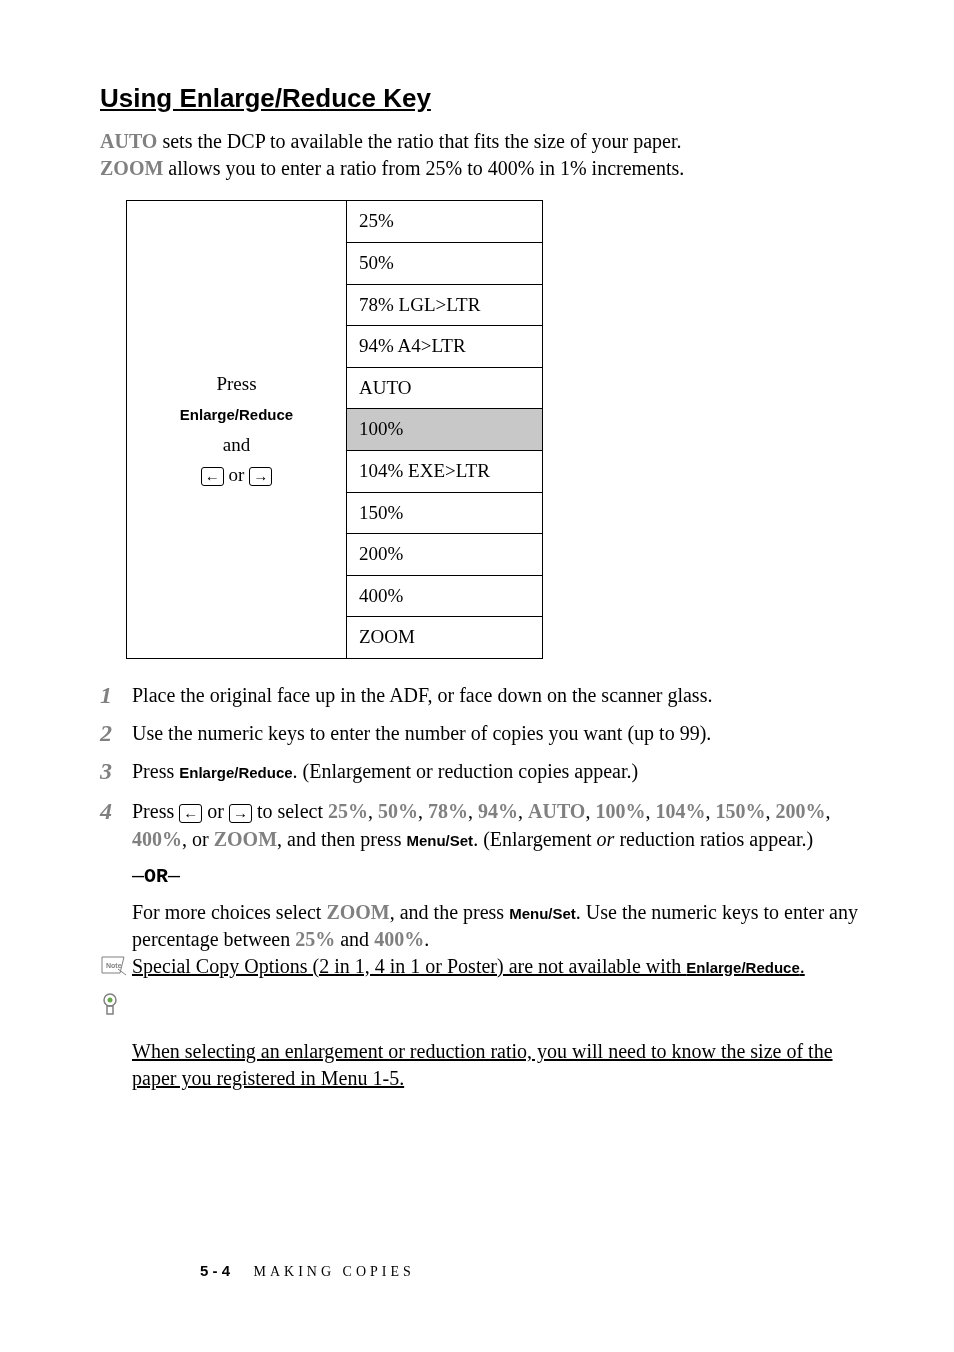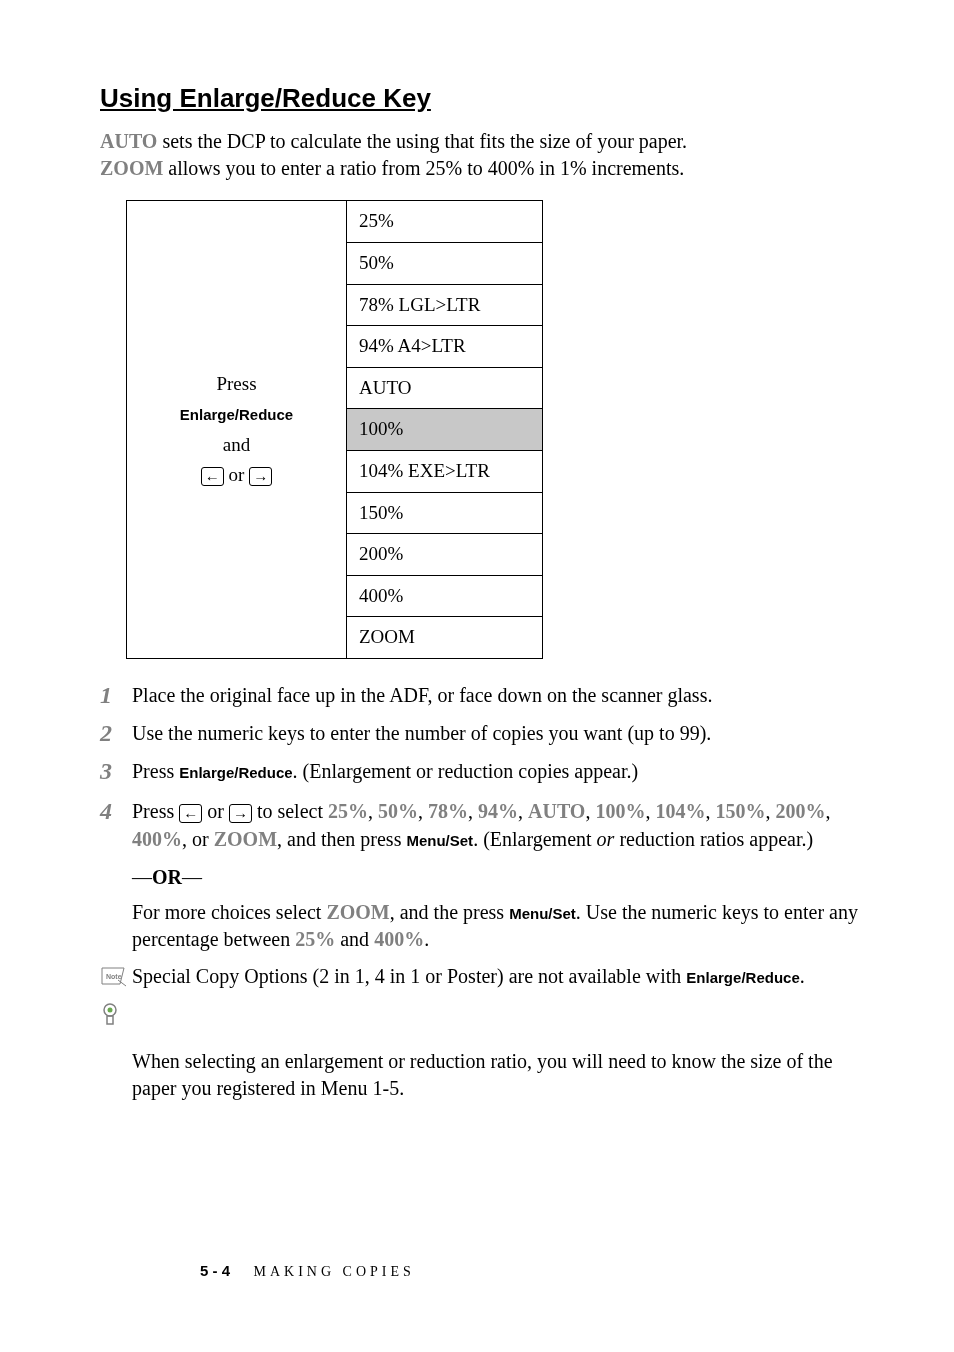--- a/index.html
+++ b/index.html
@@ -89,30 +89,31 @@
       font-family: 'Times New Roman', serif;
       font-style: italic;
       font-size: 24px;
       font-weight: bold;
       color: #808080;
     }
     .or-line {
       margin-left: 32px;
       margin-top: 4px;
       margin-bottom: 8px;
+      font-family: Liberation Mono, monospace;
     }
     .sub-para {
       margin-left: 32px;
-      margin-bottom: 10px;
       line-height: 1.35;
     }
     .note-row {
       display: flex;
-      align-items: center;
+      align-items: flex-start;
       margin-bottom: 10px;
+      text-decoration: underline;
     }
     .note-icon {
       flex-shrink: 0;
       width: 32px;
       display: flex;
       justify-content: flex-start;
       align-items: flex-start;
       padding-top: 2px;
     }
     .note-text {
@@ -142,21 +143,21 @@
       font-style: italic;
     }
   </style>
 </head>
 <body>
 <div class="page-wrap">
 
 <h2>Using Enlarge/Reduce Key</h2>
 
 <p class="intro">
-  <span class="gray-bold">AUTO</span><span> sets the DCP to calculate the using that fits the size of your paper.</span>
+  <span class="gray-bold">AUTO</span><span> sets the DCP to available the ratio that fits the size of your paper.</span>
   <br>
   <span class="gray-bold">ZOOM</span><span> allows you to enter a ratio from 25% to 400% in 1% increments.</span>
 </p>
 
 <table>
   <tbody>
         <tr>
     <td class="left-cell" rowspan="11">
       <span>Press</span><br>
       <span class="sans-bold">Enlarge/Reduce</span><br>

